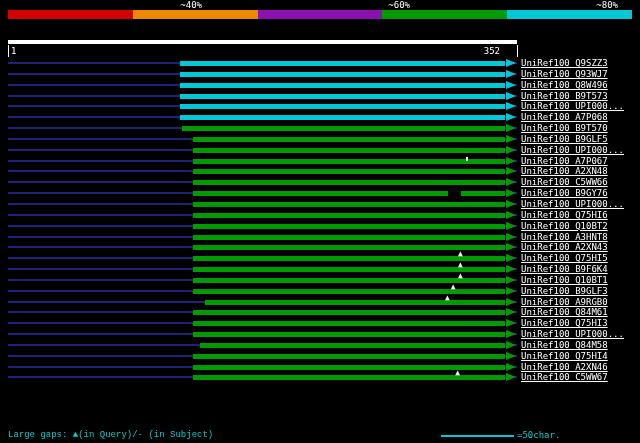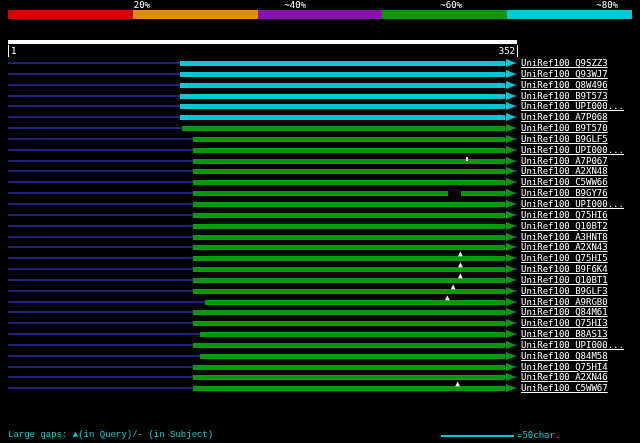--- a/index.html
+++ b/index.html
@@ -11,21 +11,21 @@
   .ck-label{flex:1;text-align:right;padding-right:14px;color:#fff;font-size:9px;line-height:10px;}
   .ck-bar{position:absolute;top:10px;left:8px;width:624px;height:9px;display:flex;}
   .ck-seg{flex:1;height:9px;}
 
   
   .query-strip{position:absolute;top:26px;left:0;width:640px;height:13px;background:#000063;}
   .query-name{position:absolute;left:8px;top:1px;color:#fff;font-size:10px;font-weight:bold;letter-spacing:1px;}
   .query-bar{position:absolute;top:40px;left:8px;width:509px;height:4px;background:#fff;}
   .coords{position:absolute;top:45px;left:8px;width:510px;height:12px;color:#fff;font-size:9px;}
   .coord-start{position:absolute;left:0;top:0;border-left:1px solid #fff;padding-left:2px;line-height:12px;}
-  .coord-end{position:absolute;right:0;top:0;border-right:1px solid #fff;padding-right:2px;line-height:12px;}
+  .coord-end{position:absolute;right:0;top:0;border-right:1px solid #fff;padding-right:17px;line-height:12px;}
 
   
   #rows{position:absolute;top:58px;left:0;width:640px;}
   .row{position:relative;height:10.85px;}
   .row-line{position:absolute;top:4px;height:2px;background:#20207d;}
   .bar{position:absolute;top:3px;height:5px;z-index:1;}
   .brk{position:absolute;top:3px;height:5px;background:#000;z-index:2;}
   .tickmark{position:absolute;top:1px;width:2px;height:4px;background:#fff;z-index:3;}
   .gap-tri{position:absolute;top:-3px;color:#efefef;font-size:8px;line-height:8px;z-index:3;}
   .arrow{position:absolute;left:506px;top:1px;width:0;height:0;
@@ -37,21 +37,20 @@
   .gaps-label{position:absolute;left:8px;top:2px;font-family:Liberation Mono, monospace;}
   .scale-line{position:absolute;left:441px;top:7px;width:73px;height:2px;background:#00c8d7;}
   .scale-label{position:absolute;left:517px;top:2px;color:#00cccc;}
 </style>
 </head>
 <body>
 
 <div class="screen">
 
   <div class="ck-labels">
-    <span class="ck-label">20%</span>
     <span class="ck-label">~40%</span>
     <span class="ck-label">~60%</span>
     <span class="ck-label">~80%</span>
   </div>
   <div class="ck-bar">
     <div class="ck-seg" style="background: rgb(212, 0, 0);"></div>
     <div class="ck-seg" style="background: rgb(238, 136, 0);"></div>
     <div class="ck-seg" style="background: rgb(138, 16, 176);"></div>
     <div class="ck-seg" style="background: rgb(0, 155, 0);"></div>
     <div class="ck-seg" style="background: rgb(0, 200, 215);"></div>
@@ -216,26 +215,20 @@
         <div class="hit-label">UniRef100_Q84M61</div>
       </div>
       <div class="row">
         <div class="row-line" style="left: 8px; width: 509px;"></div>
         <div class="bar" style="left: 193.091px; width: 311.909px; background: rgb(0, 155, 0);"></div>
         <div class="arrow" style="border-left-color: rgb(0, 155, 0);"></div>
         <div class="hit-label">UniRef100_Q75HI3</div>
       </div>
       <div class="row">
         <div class="row-line" style="left: 8px; width: 509px;"></div>
-        <div class="bar" style="left: 200.321px; width: 304.679px; background: rgb(0, 155, 0);"></div>
-        <div class="arrow" style="border-left-color: rgb(0, 155, 0);"></div>
-        <div class="hit-label">UniRef100_B8AS13</div>
-      </div>
-      <div class="row">
-        <div class="row-line" style="left: 8px; width: 509px;"></div>
         <div class="bar" style="left: 193.091px; width: 311.909px; background: rgb(0, 155, 0);"></div>
         <div class="arrow" style="border-left-color: rgb(0, 155, 0);"></div>
         <div class="hit-label">UniRef100_UPI000...</div>
       </div>
       <div class="row">
         <div class="row-line" style="left: 8px; width: 509px;"></div>
         <div class="bar" style="left: 200.321px; width: 304.679px; background: rgb(0, 155, 0);"></div>
         <div class="arrow" style="border-left-color: rgb(0, 155, 0);"></div>
         <div class="hit-label">UniRef100_Q84M58</div>
       </div>

